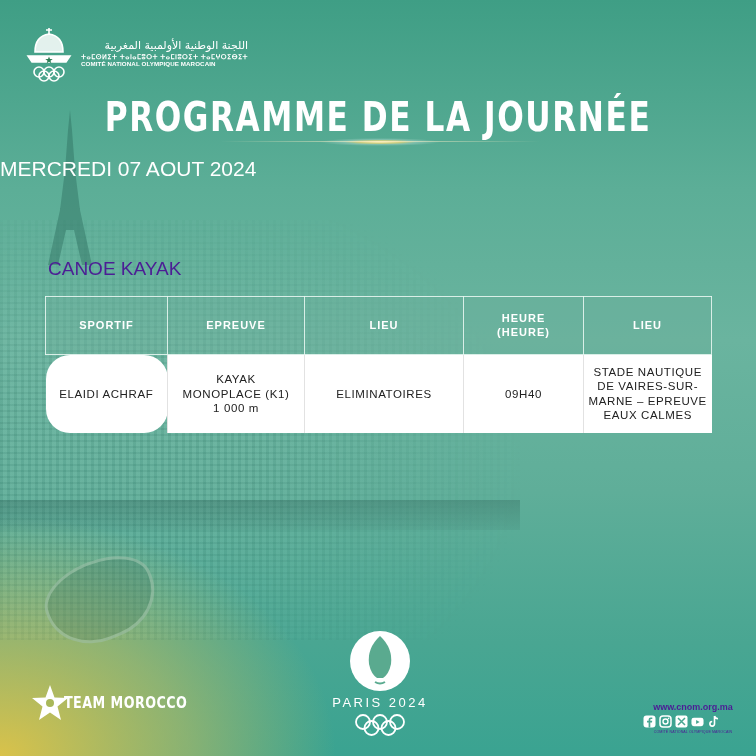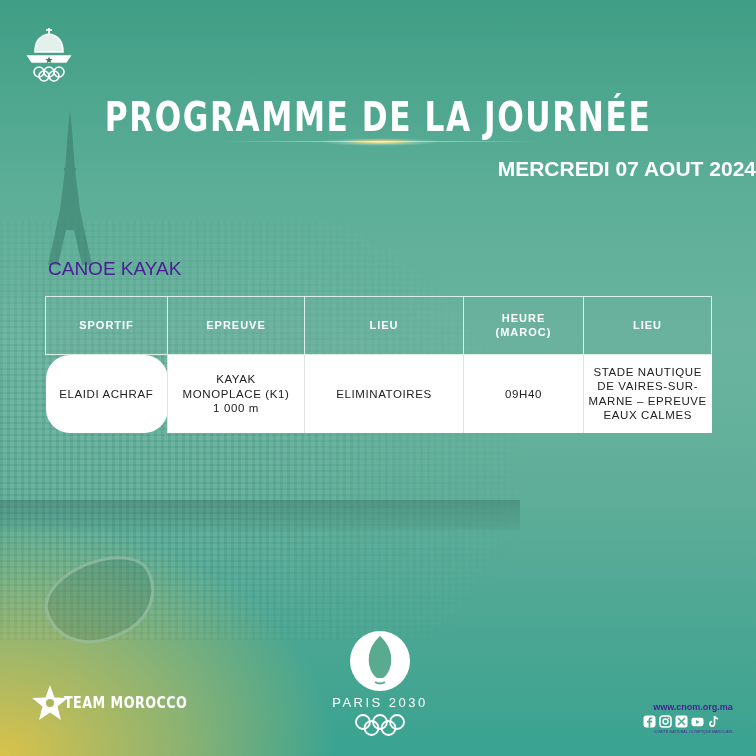--- a/index.html
+++ b/index.html
@@ -58,22 +58,22 @@
   .glow {
     position: absolute; left: 220px; top: 138px; width: 320px; height: 8px;
     background: radial-gradient(ellipse 60px 4px at 50% 50%, rgba(255,240,180,1) 0%, rgba(255,220,120,0.7) 35%, rgba(255,255,255,0.25) 60%, rgba(255,255,255,0) 100%);
   }
   .glow-line {
     position: absolute; left: 220px; top: 141px; width: 320px; height: 1px;
     background: linear-gradient(90deg, rgba(255,255,255,0), rgba(255,240,200,0.7), rgba(255,255,255,0));
   }
   .date {
     position: absolute; left: 0; width: 756px; top: 157px;
-    text-align: right; color: #fff;
-    font-weight: bold; font-size: 21px;
+    text-align: left; color: #fff;
+    font-weight: normal; font-size: 21px;
   }
 
   .sport {
     position: absolute; left: 48px; top: 258px;
     color: #4c1d95; font-size: 19px;
   }
 
   table.program {
     position: absolute; left: 45px; top: 296px; width: 666px;
     border-collapse: collapse; table-layout: fixed;
@@ -132,20 +132,25 @@
       <path d="M24 2 L24 8 M21 4 L27 4"></path>
       <path d="M3 30 L45 30 L41 36 L7 36 Z" fill="#fff"></path>
       <circle cx="14" cy="46" r="5"></circle>
         <circle cx="24" cy="46" r="5"></circle>
         <circle cx="34" cy="46" r="5"></circle>
       <circle cx="19" cy="50" r="5"></circle>
         <circle cx="29" cy="50" r="5"></circle>
     </g>
     <path d="M24 30.5 l1 2.6 2.7 0 -2.2 1.6 0.8 2.6 -2.3-1.6 -2.3 1.6 0.8-2.6 -2.2-1.6 2.7 0z" fill="#2e7d55"></path>
   </svg>
+  <div class="cnom-text">
+    <div class="cnom-ar">اللجنة الوطنية الأولمبية المغربية</div>
+    <div class="cnom-tif">ⵜⴰⵎⵙⵍⵉⵜ ⵜⴰⵏⴰⵎⵓⵔⵜ ⵜⴰⵎⵏⵓⵔⵉⵜ ⵜⴰⵎⵖⵔⵉⴱⵉⵜ</div>
+    <div class="cnom-fr">COMITÉ NATIONAL OLYMPIQUE MAROCAIN</div>
+  </div>
 </div>
 
 <div class="title">PROGRAMME DE LA JOURNÉE</div>
 <div class="glow"></div>
 <div class="glow-line"></div>
 <div class="date">MERCREDI 07 AOUT 2024</div>
 
 <div class="sport">CANOE KAYAK</div>
 
 <table class="program">
@@ -156,21 +161,21 @@
       <col style="width:120px">
       <col style="width:128px">
   </colgroup>
   <thead>
     <tr>
       <th>SPORTIF</th>
       <th>EPREUVE</th>
       <th>LIEU</th>
       <th>
         <div>HEURE</div>
-        <div>(MAROC)</div>
+        <div>(HEURE)</div>
       </th>
       <th>LIEU</th>
     </tr>
   </thead>
   <tbody>
     <tr>
       <td>ELAIDI ACHRAF</td>
       <td>
         <div>KAYAK</div>
         <div>MONOPLACE (K1)</div>
@@ -195,21 +200,21 @@
   </svg>
   <div class="team-label">TEAM MOROCCO</div>
 </div>
 
 <div class="paris">
   <svg class="paris-flame" viewBox="0 0 62 62">
     <circle cx="31" cy="31" r="30" fill="#fff"></circle>
     <path d="M31 6 Q18 18 20 34 Q22 44 28 48 L34 48 Q40 44 42 34 Q44 18 31 6 Z" fill="#5aaa8f"></path>
     <path d="M26 52 Q31 55 36 52" stroke="#5aaa8f" stroke-width="2" fill="none"></path>
   </svg>
-  <div class="paris-label">PARIS 2030</div>
+  <div class="paris-label">PARIS 2024</div>
   <svg class="paris-rings" viewBox="0 0 52 24">
     <g fill="none" stroke="#fff" stroke-width="1.8">
       <circle cx="9" cy="9" r="7"></circle>
         <circle cx="26" cy="9" r="7"></circle>
         <circle cx="43" cy="9" r="7"></circle>
       <circle cx="17.5" cy="15" r="7"></circle>
         <circle cx="34.5" cy="15" r="7"></circle>
     </g>
   </svg>
 </div>

